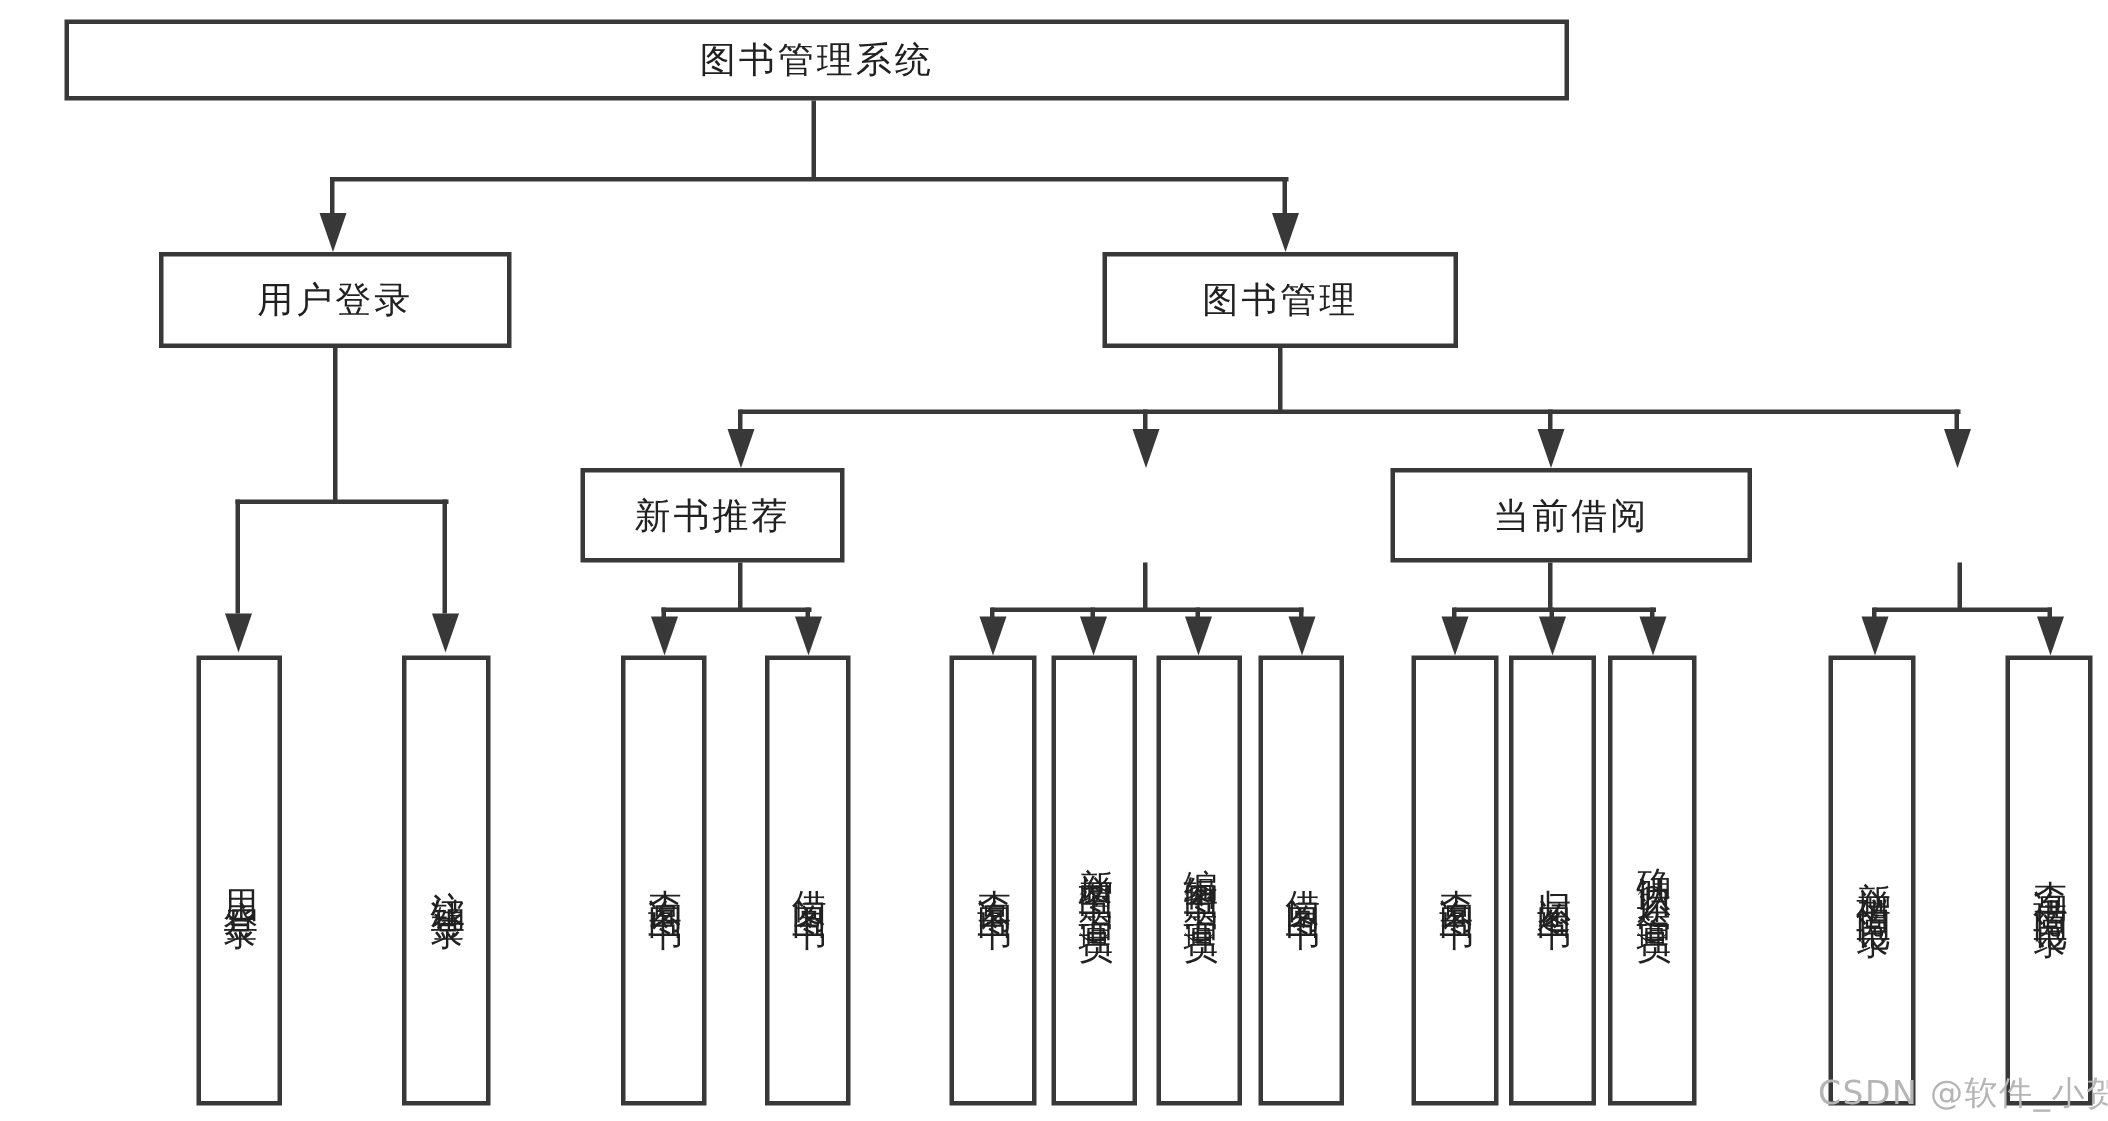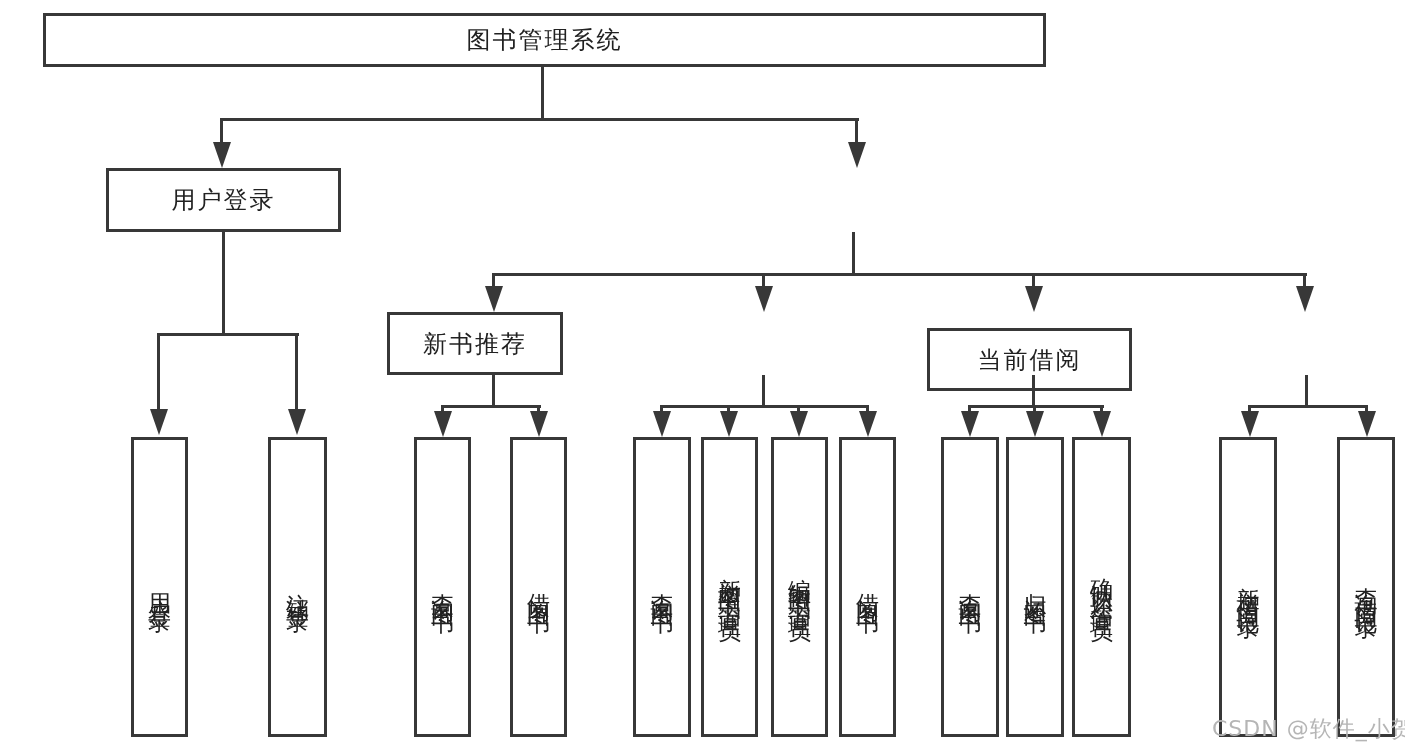--- a/index.html
+++ b/index.html
@@ -57,25 +57,26 @@
 </style>
 </head>
 <body>
 
 <div id="canvas">
 
   <div class="node" style="left:19px;top:13px;width:1003px;height:54px">图书管理系统</div>
 
   <div class="node" style="left:82px;top:168px;width:235px;height:64px">用户登录</div>
 
+  <div class="node" style="left:711px;top:168px;width:237px;height:64px">图书管理</div>
 
   <div class="node" style="left:363px;top:312px;width:176px;height:63px">新书推荐</div>
 
 
-  <div class="node" style="left:903px;top:328px;width:205px;height:63px">当前借阅</div>
+  <div class="node" style="left:903px;top:312px;width:241px;height:63px">当前借阅</div>
 
 
   <div class="node leaf" style="left:107px;top:437px;width:57px;height:300px">
     <span class="vtext">用户登录</span>
   </div>
 
   <div class="node leaf" style="left:244px;top:437px;width:59px;height:300px">
     <span class="vtext">注销登录</span>
   </div>
 

